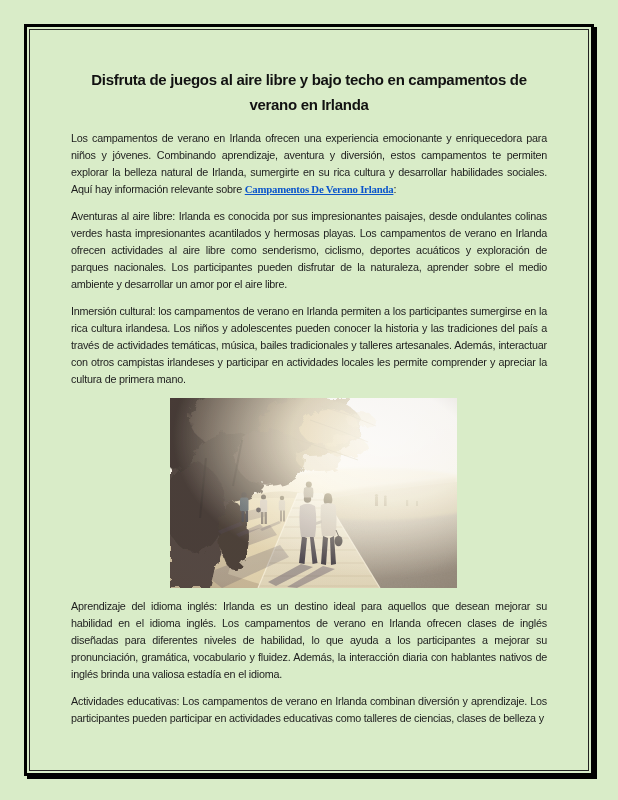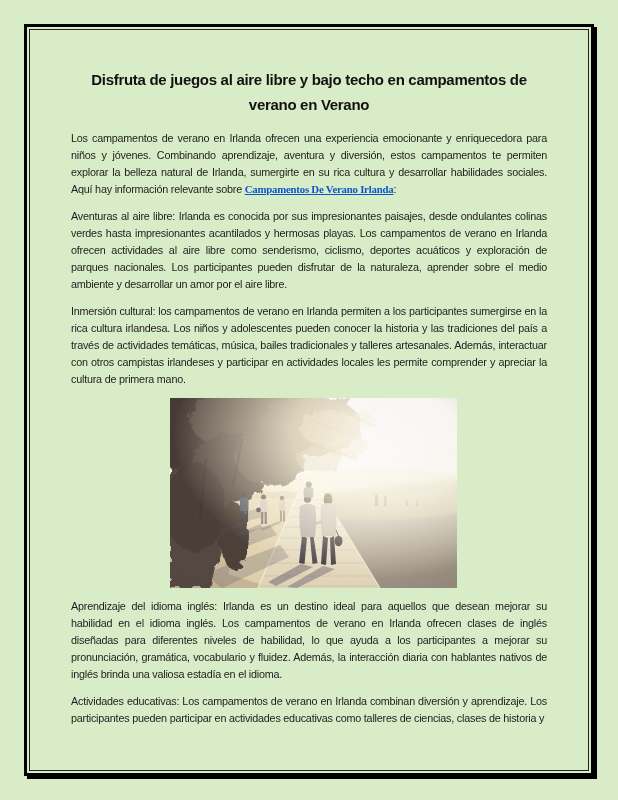--- a/index.html
+++ b/index.html
@@ -57,21 +57,21 @@
   }
   .photo-wrap svg { display: block; }
 </style>
 </head>
 <body>
 
 <div class="frame">
   <div class="frame-inner">
     <div class="content">
 
-      <h1 class="doc-title">Disfruta de juegos al aire libre y bajo techo en campamentos de verano en Verano</h1>
+      <h1 class="doc-title">Disfruta de juegos al aire libre y bajo techo en campamentos de verano en Irlanda</h1>
 
       <p class="body-par"><span>Los campamentos de verano en Irlanda ofrecen una experiencia emocionante y enriquecedora para niños y jóvenes. Combinando aprendizaje, aventura y diversión, estos campamentos te permiten explorar la belleza natural de Irlanda, sumergirte en su rica cultura y desarrollar habilidades sociales. Aquí hay información relevante sobre </span><a href="#" class="doc-link">Campamentos De Verano Irlanda</a><span>:</span></p>
 
       <p class="body-par">Aventuras al aire libre: Irlanda es conocida por sus impresionantes paisajes, desde ondulantes colinas verdes hasta impresionantes acantilados y hermosas playas. Los campamentos de verano en Irlanda ofrecen actividades al aire libre como senderismo, ciclismo, deportes acuáticos y exploración de parques nacionales. Los participantes pueden disfrutar de la naturaleza, aprender sobre el medio ambiente y desarrollar un amor por el aire libre.</p>
 
       <p class="body-par">Inmersión cultural: los campamentos de verano en Irlanda permiten a los participantes sumergirse en la rica cultura irlandesa. Los niños y adolescentes pueden conocer la historia y las tradiciones del país a través de actividades temáticas, música, bailes tradicionales y talleres artesanales. Además, interactuar con otros campistas irlandeses y participar en actividades locales les permite comprender y apreciar la cultura de primera mano.</p>
 
       <div class="photo-wrap">
         <svg width="287" height="190" viewBox="0 0 287 190" xmlns="http://www.w3.org/2000/svg">
           <defs>
@@ -236,17 +236,17 @@
           </g>
 
           <rect x="0" y="0" width="287" height="190" fill="url(#sunGlow)" style="mix-blend-mode:screen"></rect>
           <rect x="0" y="0" width="287" height="190" fill="#f5e8d0" opacity="0.07"></rect>
           <rect x="0" y="0" width="287" height="190" fill="url(#vign)"></rect>
         </svg>
       </div>
 
       <p class="body-par">Aprendizaje del idioma inglés: Irlanda es un destino ideal para aquellos que desean mejorar su habilidad en el idioma inglés. Los campamentos de verano en Irlanda ofrecen clases de inglés diseñadas para diferentes niveles de habilidad, lo que ayuda a los participantes a mejorar su pronunciación, gramática, vocabulario y fluidez. Además, la interacción diaria con hablantes nativos de inglés brinda una valiosa estadía en el idioma.</p>
 
-      <p class="body-par">Actividades educativas: Los campamentos de verano en Irlanda combinan diversión y aprendizaje. Los participantes pueden participar en actividades educativas como talleres de ciencias, clases de historia y</p>
+      <p class="body-par">Actividades educativas: Los campamentos de verano en Irlanda combinan diversión y aprendizaje. Los participantes pueden participar en actividades educativas como talleres de ciencias, clases de belleza y</p>
 
     </div>
   </div>
 </div>
 
 </body></html>

